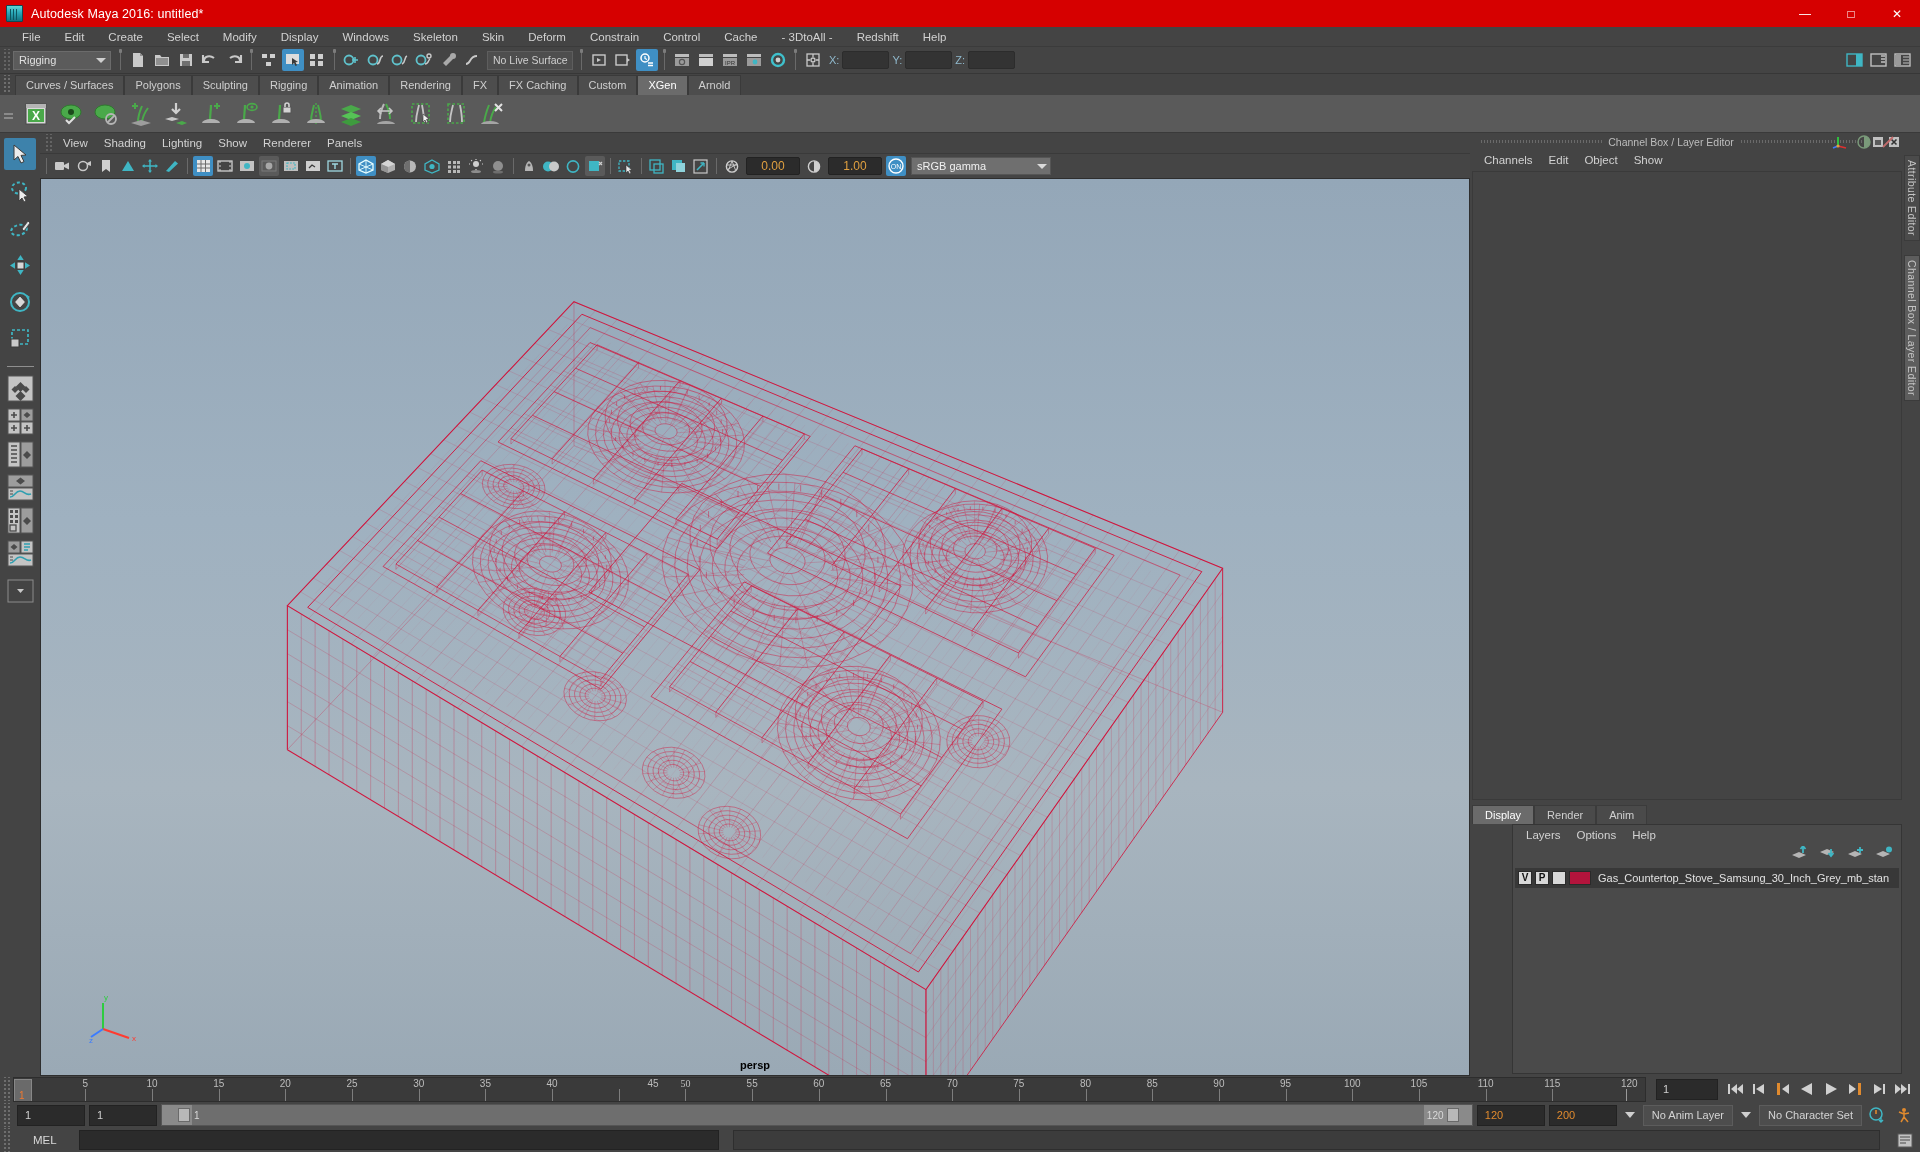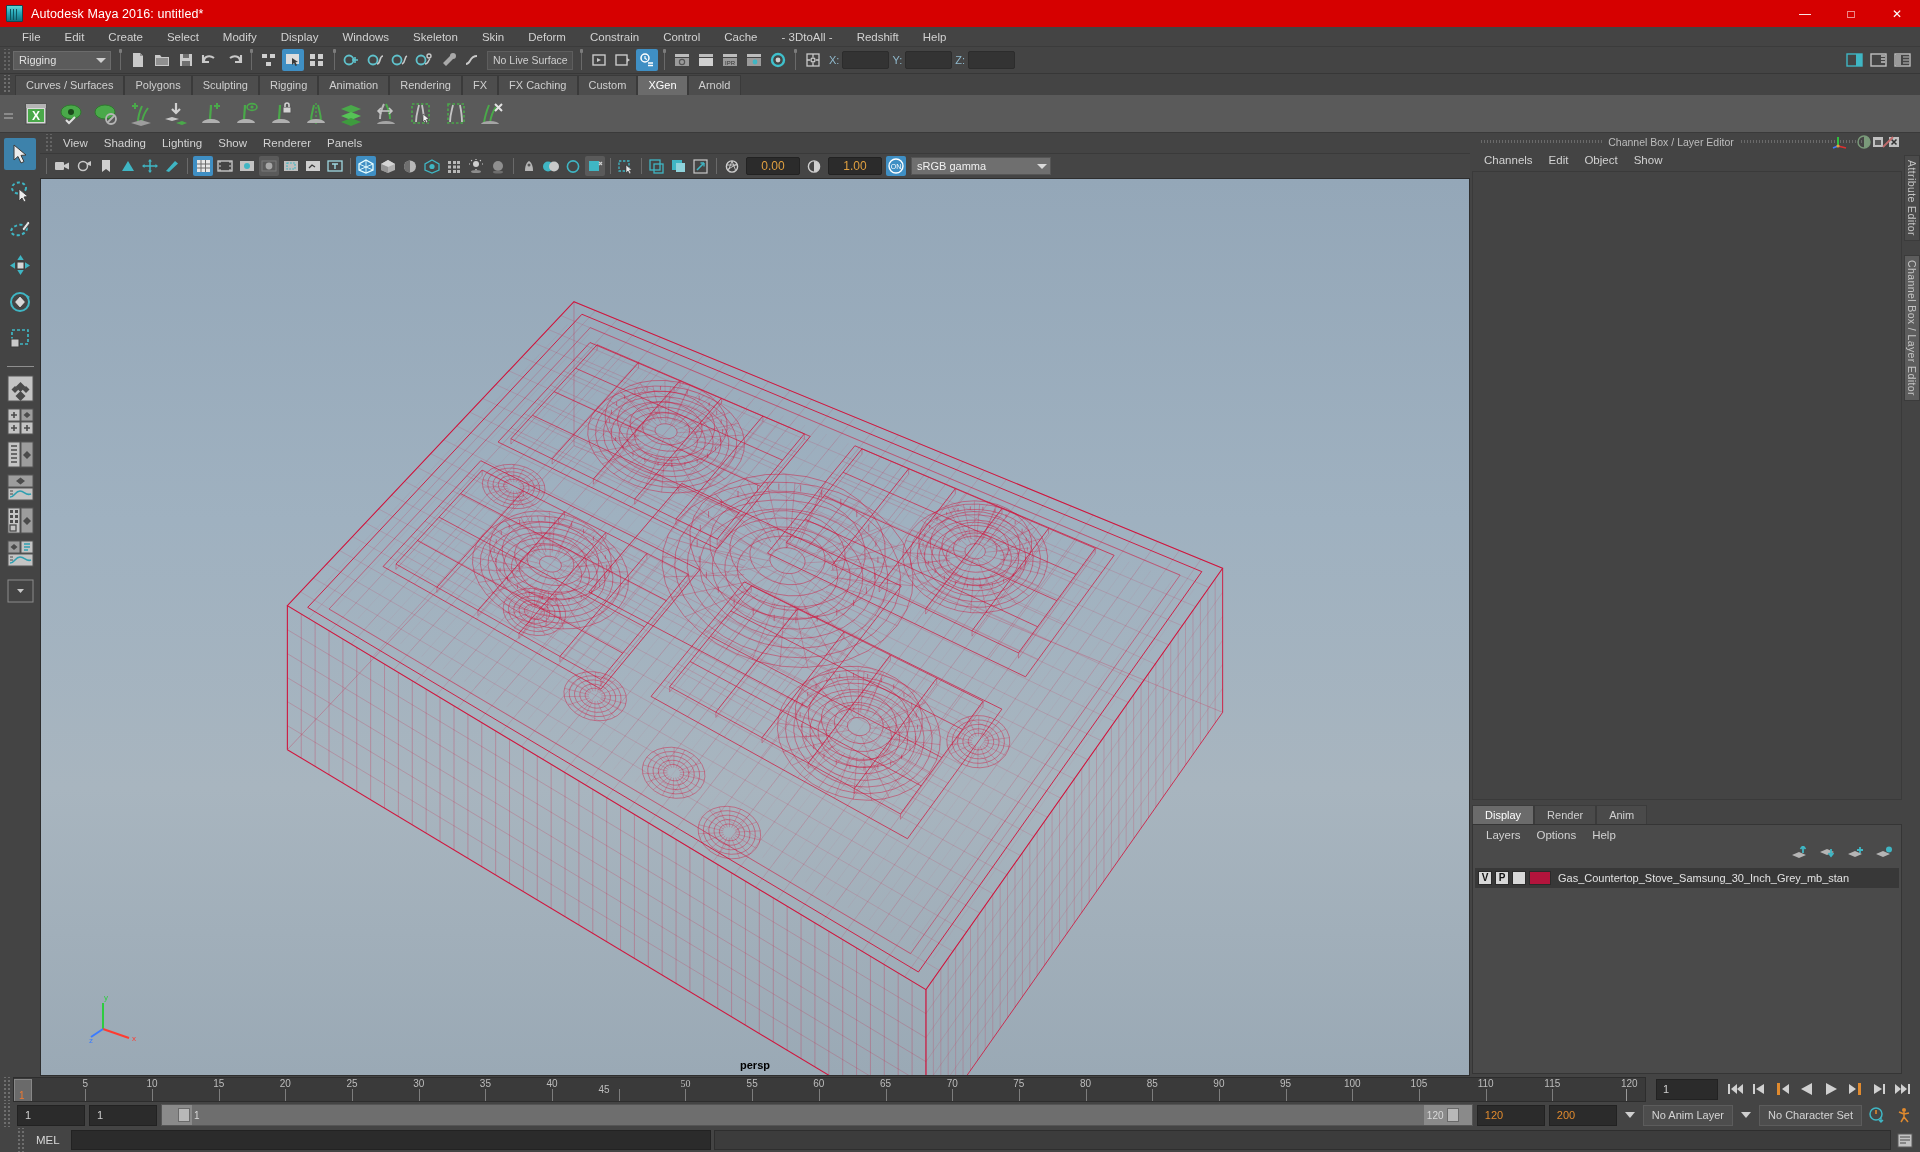--- a/index.html
+++ b/index.html
@@ -206,21 +206,21 @@
     flex: 1; background: #444444; border: 1px solid #3a3a3a; margin: 1px 2px 0 2px;
     min-height: 0;
   }
   .layereditor { flex: none; height: 270px; display: flex; flex-direction: column; margin: 4px 2px 2px 2px; }
   .letabs { display: flex; align-items: flex-end; height: 20px; flex: none; }
   .letab {
     font-size: 11px; padding: 3px 12px; height: 19px; line-height: 13px;
     background: #4a4a4a; color: #cfcfcf; border: 1px solid #3b3b3b; border-bottom: none;
   }
   .letab.active { background: #6b6b6b; color: #fff; }
-  .lebox { flex: 1; border: 1px solid #353535; background: #4a4a4a; display: flex; flex-direction: column; min-height: 0; }
+  .lebox { flex: 1; border: 1px solid #353535; background: #4a4a4a; display: flex; flex-direction: column; min-height: 0; margin-left: 40px; }
   .lemenu { height: 19px; display: flex; align-items: center; padding-left: 5px; flex: none; }
   .lemenu .lm { font-size: 11.5px; color: #d2d2d2; padding: 1px 8px; }
   .lebtns { height: 22px; display: flex; align-items: center; justify-content: flex-end; padding-right: 8px; gap: 10px; flex: none; }
   .lelist { flex: 1; background: #4a4a4a; padding: 2px; min-height: 0; }
   .lerow {
     height: 20px; background: #383838; display: flex; align-items: center;
     padding: 0 3px; gap: 3px;
   }
   .lechk {
     width: 14px; height: 14px; background: #d8d8d8; border: 1px solid #2a2a2a;
@@ -286,21 +286,21 @@
     background: #8a8a8a; display: flex; align-items: center; }
   .rangebar .handleR span { font-size: 10px; color: #d9d9d9; margin-left: 3px; }
   .rangebar .knobR { width: 12px; height: 14px; background: #b8b8b8; border: 1px solid #6a6a6a; margin-left: 3px; }
   .ddfield {
     height: 21px; background: #4d4d4d; border: 1px solid #5c5c5c; color: #d4d4d4;
     font-size: 11px; display: flex; align-items: center; padding: 6px 8px; flex: none;
   }
   .ddarr { width:0;height:0;border-left:5px solid transparent;border-right:5px solid transparent;border-top:6px solid #cfcfcf; flex:none; margin: 0 4px; }
 
   
-  .cmdrow { height: 24px; background: #444444; flex: none; display: flex; align-items: center; padding-left: 16px; gap: 3px; }
+  .cmdrow { height: 24px; background: #444444; flex: none; display: flex; align-items: center; padding-left: 2px; gap: 14px; }
   .mellbl { font-size: 11.5px; color: #d8d8d8; padding: 0 8px 0 6px; flex: none; }
   .cmdinput { width: 640px; height: 20px; background: #2b2b2b; border: 1px solid #222; flex: none; }
   .cmdresult { flex: 1; height: 20px; background: #3c3c3c; border: 1px solid #2e2e2e; min-width: 0; }
   .cmdicon { width: 22px; height: 20px; display:flex; align-items:center; justify-content:center; flex:none; margin-right: 4px; }
   .statusrow { height: 23px; background: #484848; flex: none; display: flex; align-items: center; padding-left: 2px; border-top: 1px solid #3a3a3a; }
   .statustext { font-size: 11px; color: #c9c9c9; padding-left: 8px; }
 </style>
 </head>
 <body>
 
@@ -2093,21 +2093,21 @@
         <div class="ticklbl" style="left: 271.387px;">20</div>
         <div class="tick" style="left: 338.067px;"></div>
         <div class="ticklbl" style="left: 338.067px;">25</div>
         <div class="tick" style="left: 404.748px;"></div>
         <div class="ticklbl" style="left: 404.748px;">30</div>
         <div class="tick" style="left: 471.429px;"></div>
         <div class="ticklbl" style="left: 471.429px;">35</div>
         <div class="tick" style="left: 538.109px;"></div>
         <div class="ticklbl" style="left: 538.109px;">40</div>
         <div class="tick" style="left: 604.79px;"></div>
-        <div class="ticklbl" style="left: 590px; margin-top: 6px;">45</div>
+        <div class="ticklbl" style="left: 639px;">45</div>
         <div class="tick" style="left: 671.471px;"></div>
         <div class="ticklbl" style="left: 671.471px; font-family: Liberation Serif, serif;">50</div>
         <div class="tick" style="left: 738.151px;"></div>
         <div class="ticklbl" style="left: 738.151px;">55</div>
         <div class="tick" style="left: 804.832px;"></div>
         <div class="ticklbl" style="left: 804.832px;">60</div>
         <div class="tick" style="left: 871.513px;"></div>
         <div class="ticklbl" style="left: 871.513px;">65</div>
         <div class="tick" style="left: 938.193px;"></div>
         <div class="ticklbl" style="left: 938.193px;">70</div>

